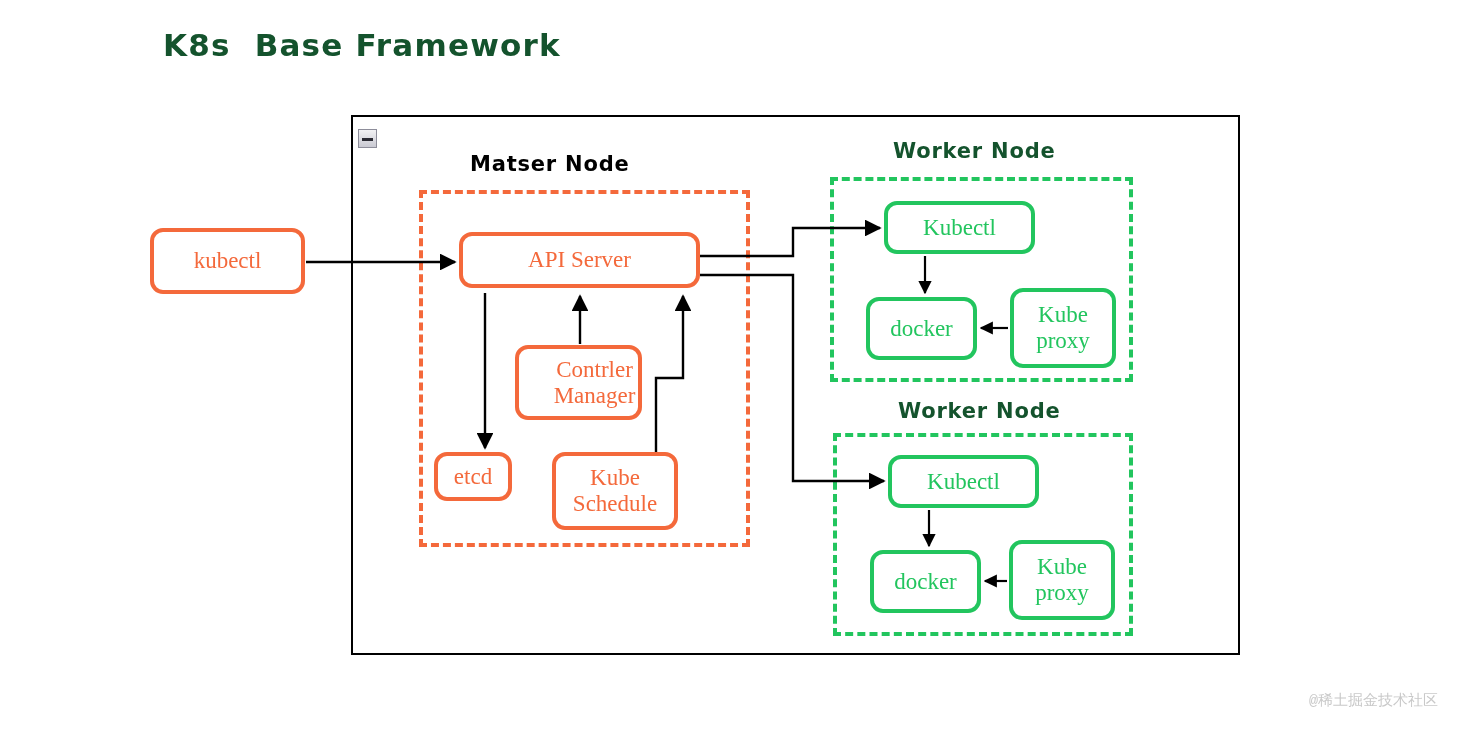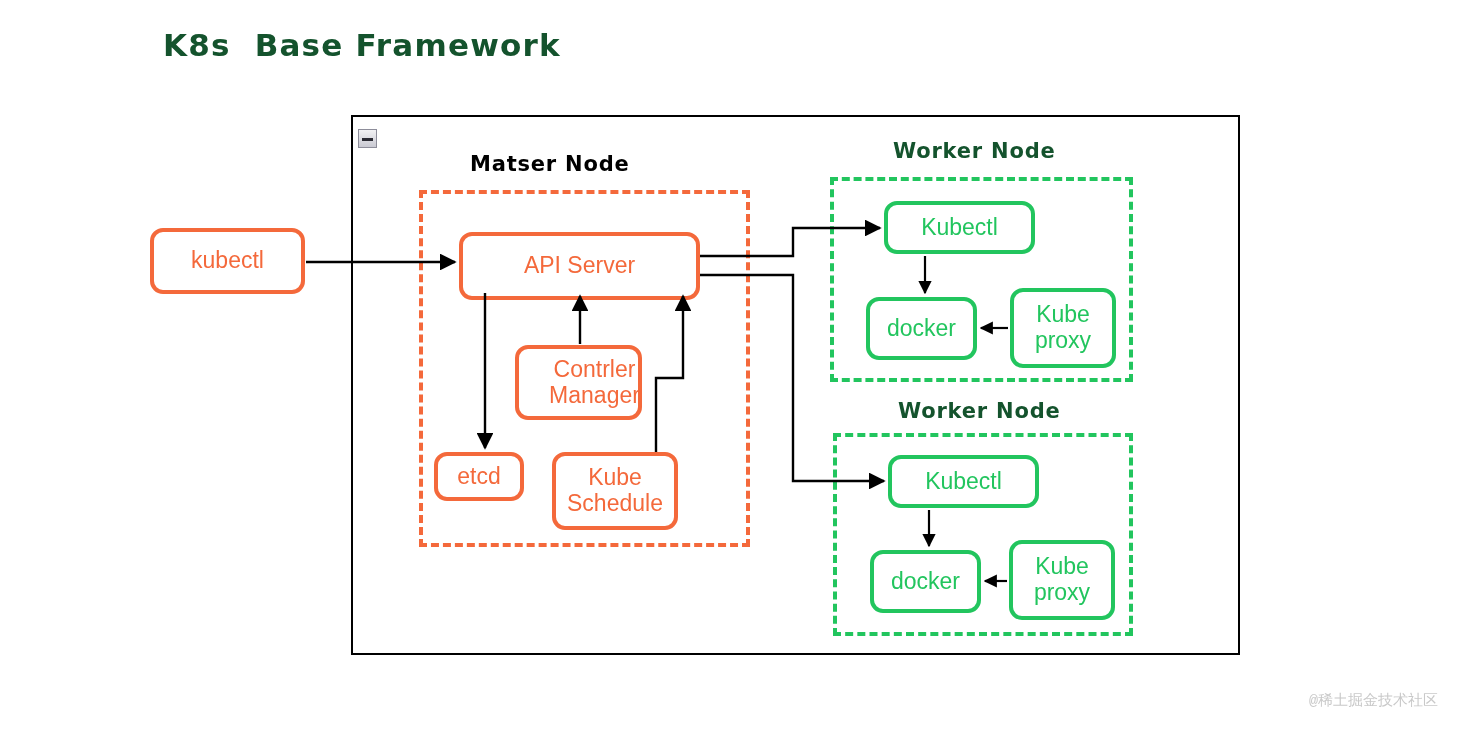--- a/index.html
+++ b/index.html
@@ -91,21 +91,21 @@
   
   .node {
     position: absolute;
     box-sizing: border-box;
     display: flex;
     align-items: center;
     justify-content: center;
     text-align: center;
     background: #ffffff;
     border-radius: 13px;
-    font-family: Liberation Sans, sans-serif;
+    font-family: Liberation Serif, serif;
     font-size: 23px;
     line-height: 1.12;
     white-space: pre-line;
     z-index: 5;
   }
   .node.orange {
     border: 4px solid #f4693b;
     color: #f4693b;
   }
   .node.green {
@@ -149,24 +149,24 @@
   <div class="group-label orange" style="left:470px; top:152px;">Matser Node</div>
   <div class="group-label green" style="left:893px; top:139px;">Worker Node</div>
   <div class="group-label green" style="left:898px; top:399px;">Worker Node</div>
 
   <div class="group-box orange" style="left:419px; top:190px; width:331px; height:357px;"></div>
   <div class="group-box green" style="left:830px; top:177px; width:303px; height:205px;"></div>
   <div class="group-box green" style="left:833px; top:433px; width:300px; height:203px;"></div>
 
   <div class="node orange" style="left:150px; top:228px; width:155px; height:66px;">kubectl</div>
 
-  <div class="node orange" style="left:459px; top:232px; width:241px; height:68px;text-align:center;">API Server</div>
+  <div class="node orange" style="left:459px; top:232px; width:241px; height:56px;text-align:center;">API Server</div>
   <div class="node orange" style="left:515px; top:345px; width:127px; height:75px;padding-left:32px;">Contrler
 Manager</div>
-  <div class="node orange" style="left:434px; top:452px; width:90px; height:49px;">etcd</div>
+  <div class="node orange" style="left:434px; top:452px; width:78px; height:49px;">etcd</div>
   <div class="node orange" style="left:552px; top:452px; width:126px; height:78px;">Kube
 Schedule</div>
 
   <div class="node green" style="left:884px; top:201px; width:151px; height:53px;">Kubectl</div>
   <div class="node green" style="left:866px; top:297px; width:111px; height:63px;">docker</div>
   <div class="node green" style="left:1010px; top:288px; width:106px; height:80px;">Kube
 proxy</div>
 
   <div class="node green" style="left:888px; top:455px; width:151px; height:53px;">Kubectl</div>
   <div class="node green" style="left:870px; top:550px; width:111px; height:63px;">docker</div>

